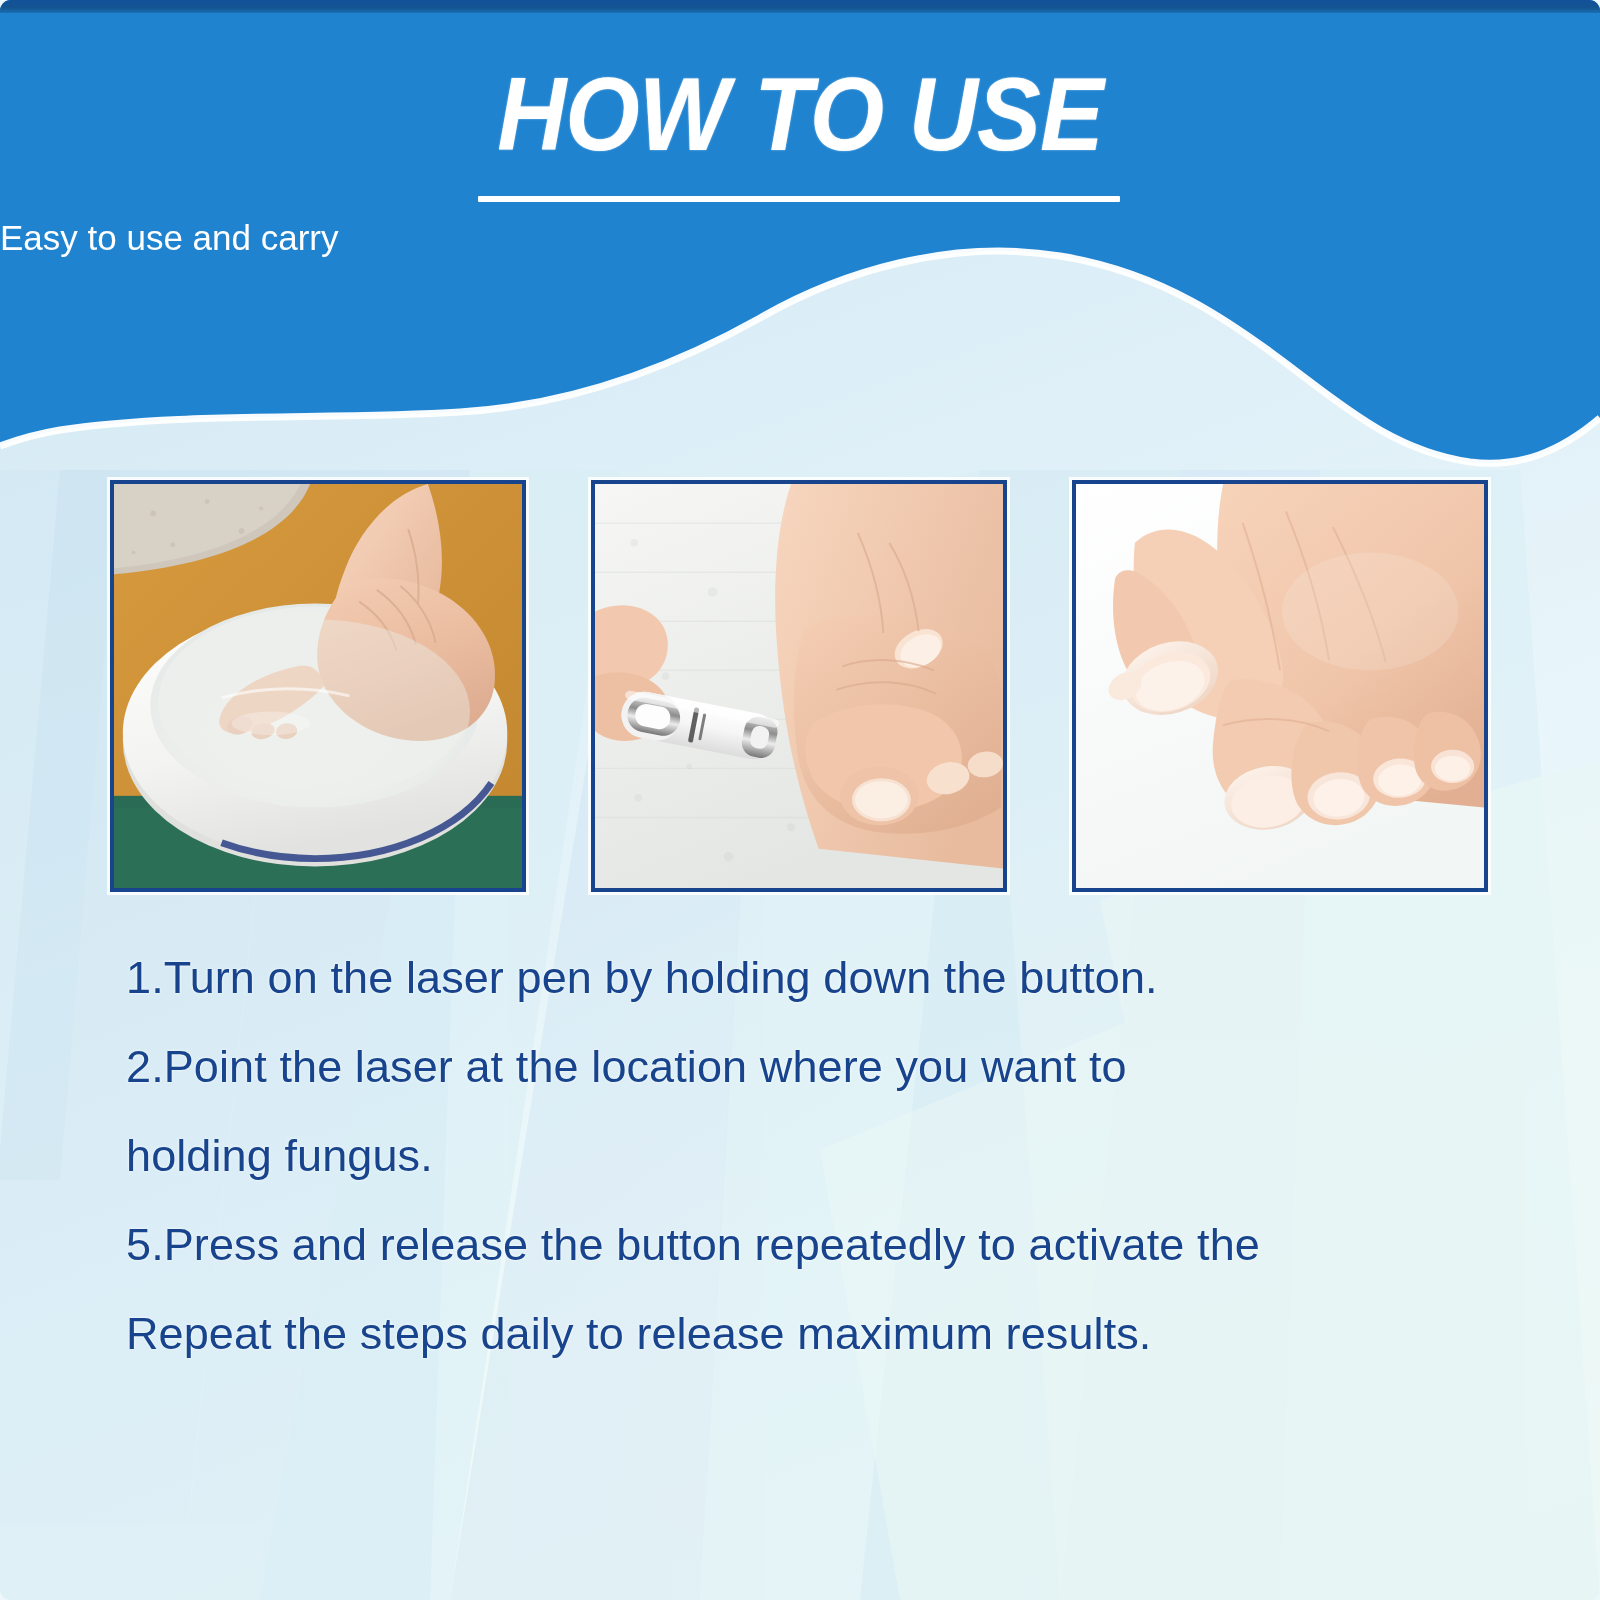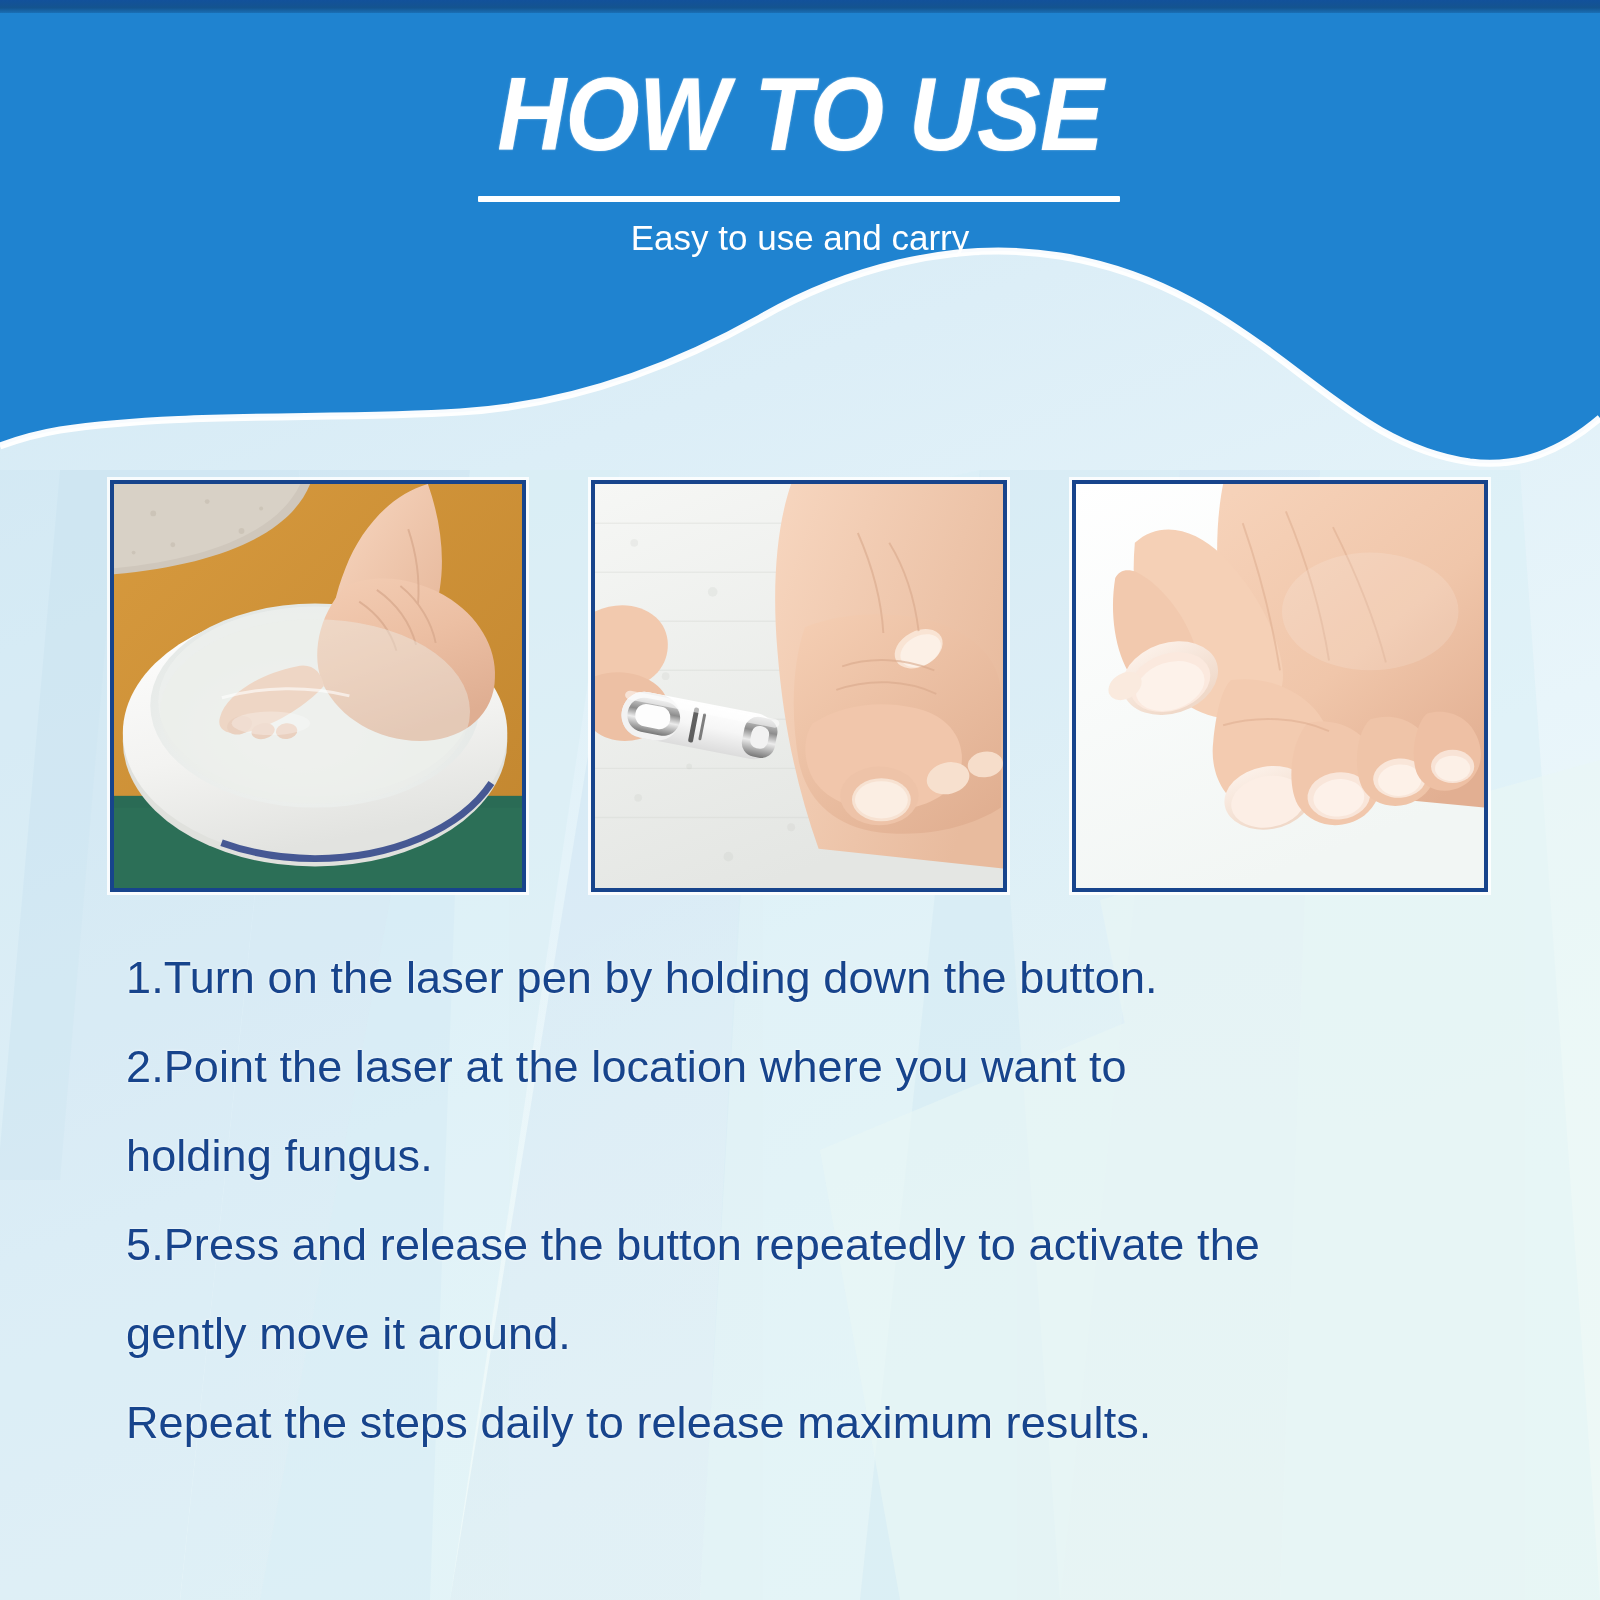--- a/index.html
+++ b/index.html
@@ -12,20 +12,21 @@
     overflow: hidden;
     font-family: "Liberation Sans", sans-serif;
     background: #eef7fb;
   }
   #page {
     position: relative;
     width: 1600px;
     height: 1600px;
     overflow: hidden;
     background: #e9f4fa;
+    border-radius: 11px;
   }
 
   
   .bg-base {
     position: absolute;
     inset: 0;
     background:
       radial-gradient(120% 90% at 78% 95%, #f2fbf7 0%, rgba(242,251,247,0) 55%),
       linear-gradient(160deg, #cfe7f3 0%, #dceef7 30%, #e8f5fa 58%, #eef9fa 78%, #f3fbf8 100%);
   }
@@ -81,21 +82,21 @@
     width: 642px;
     height: 6px;
     background: #ffffff;
     border-radius: 1px;
   }
   .subtitle {
     position: absolute;
     left: 0;
     top: 215px;
     width: 1600px;
-    text-align: center;
+    text-align: left;
     color: #ffffff;
     font-size: 35px;
     font-weight: 400;
     line-height: 1.3;
   }
 
   
   .panels {
     position: absolute;
     left: 110px;
@@ -394,17 +395,16 @@
       </div>
     </div>
 
   </div>
 
   <div class="steps">
     <p>1.Turn on the laser pen by holding down the button.</p>
     <p>2.Point the laser at the location where you want to</p>
     <p>holding fungus.</p>
     <p>5.Press and release the button repeatedly to activate the</p>
-    <p>gently move it around.</p>
     <p>Repeat the steps daily to release maximum results.</p>
   </div>
 
 </div>
 
 </body></html>

